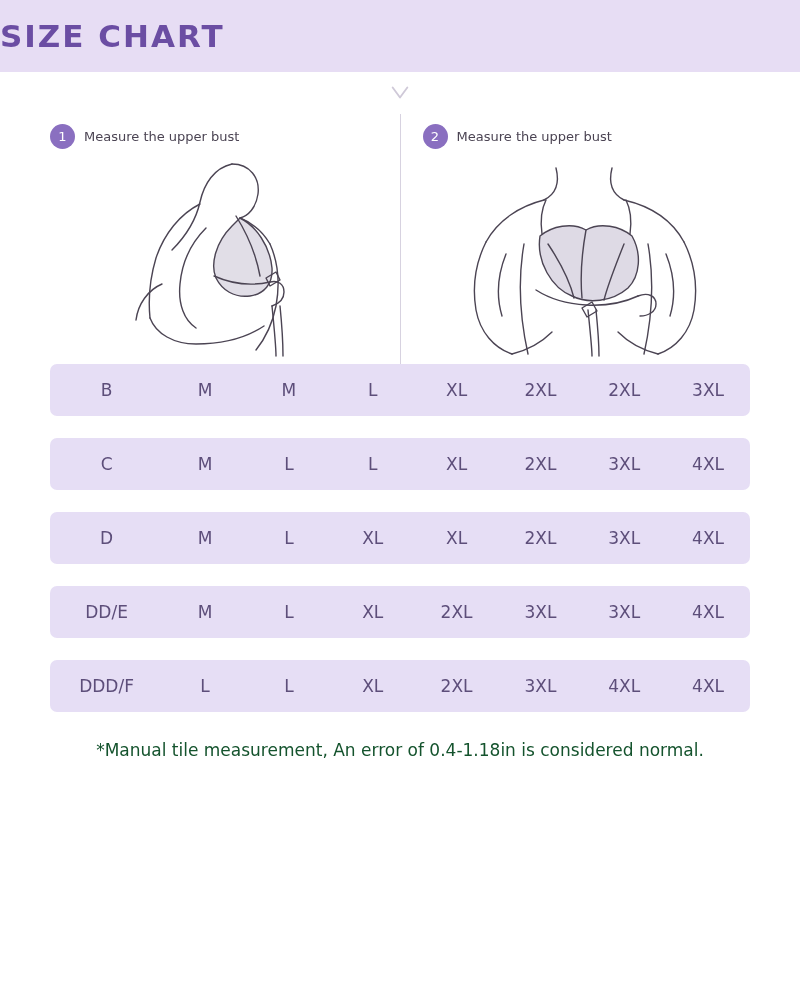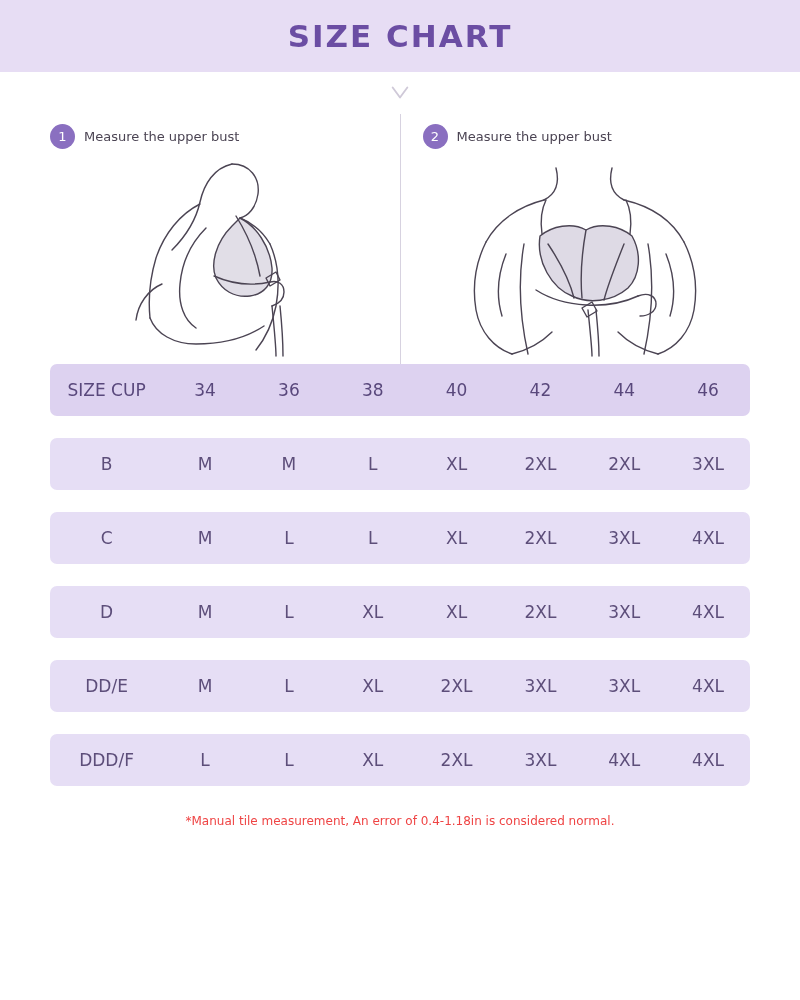--- a/index.html
+++ b/index.html
@@ -16,21 +16,21 @@
     background: #ffffff;
     overflow: hidden;
   }
 
   
   .header {
     height: 72px;
     background: #e7ddf4;
     display: flex;
     align-items: center;
-    justify-content: center;
+    justify-content: flex-start;
   }
   .header-title {
     font-size: 31px;
     font-weight: bold;
     letter-spacing: 2px;
     color: #6b4da3;
     font-family: "DejaVu Sans", "Liberation Sans", sans-serif;
   }
 
   
@@ -118,22 +118,22 @@
   }
   .cell.first {
     flex: 1.35;
     font-size: 17px;
   }
   .header-row .cell { color: #59487c; }
 
   
   .footnote {
     text-align: center;
-    font-size: 12px;
-    color: #ef4444;
+    font-size: 17px;
+    color: #14532d;
     padding-top: 6px;
   }
 </style>
 </head>
 <body>
 
 <div class="page">
 
   <div class="header">
     <div class="header-title">SIZE CHART</div>
@@ -230,30 +230,20 @@
           </g>
         </svg>
       </div>
     </div>
 
   </div>
 
 
   <div class="table">
 
-    <div class="row header-row">
-      <div class="cell first">SIZE CUP</div>
-      <div class="cell">34</div>
-      <div class="cell">36</div>
-      <div class="cell">38</div>
-      <div class="cell">40</div>
-      <div class="cell">42</div>
-      <div class="cell">44</div>
-      <div class="cell">46</div>
-    </div>
 
     <div class="row">
       <div class="cell first">B</div>
       <div class="cell">M</div>
       <div class="cell">M</div>
       <div class="cell">L</div>
       <div class="cell">XL</div>
       <div class="cell">2XL</div>
       <div class="cell">2XL</div>
       <div class="cell">3XL</div>

